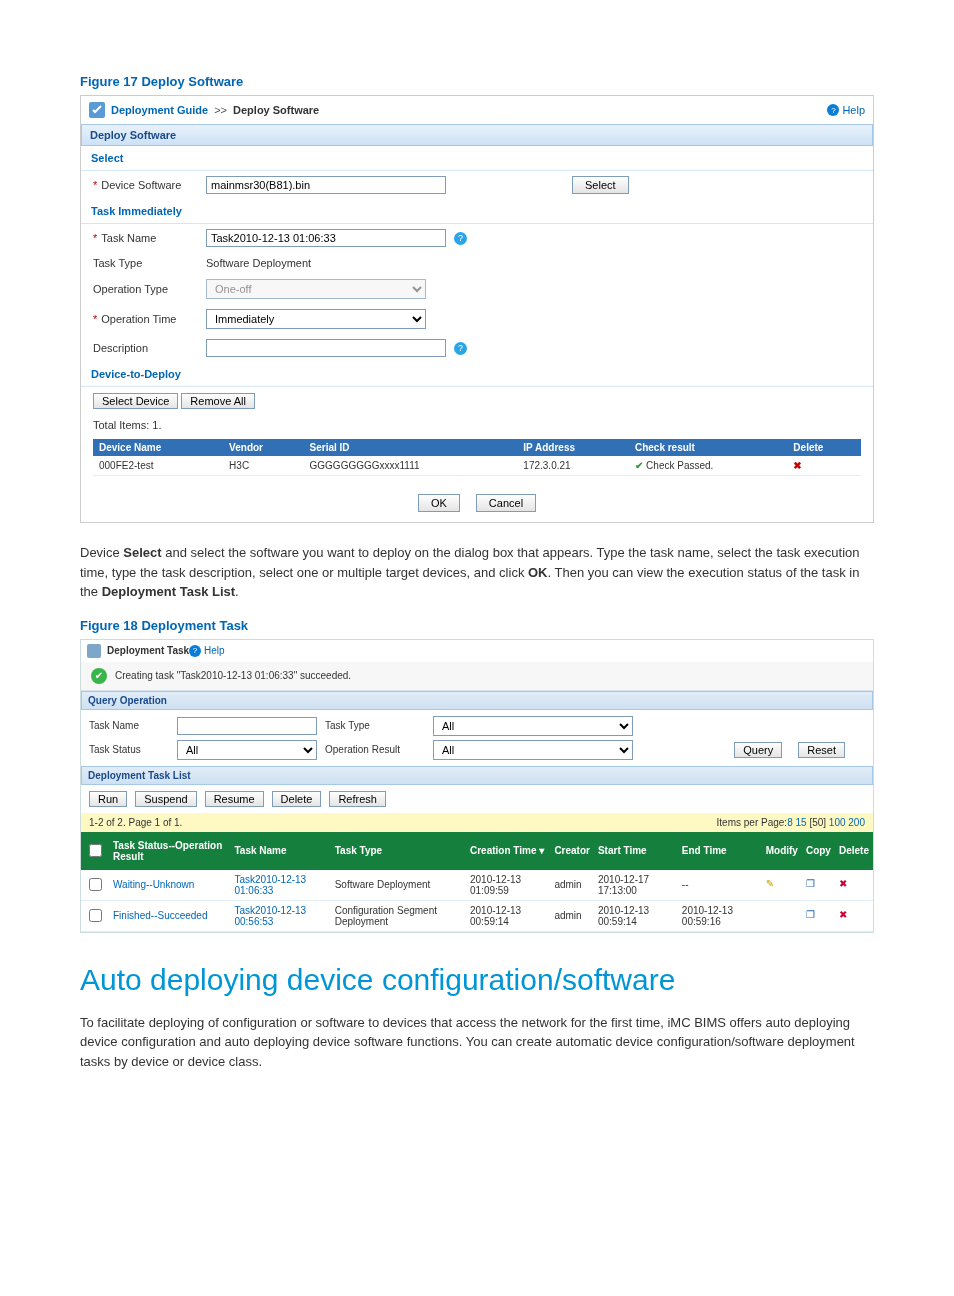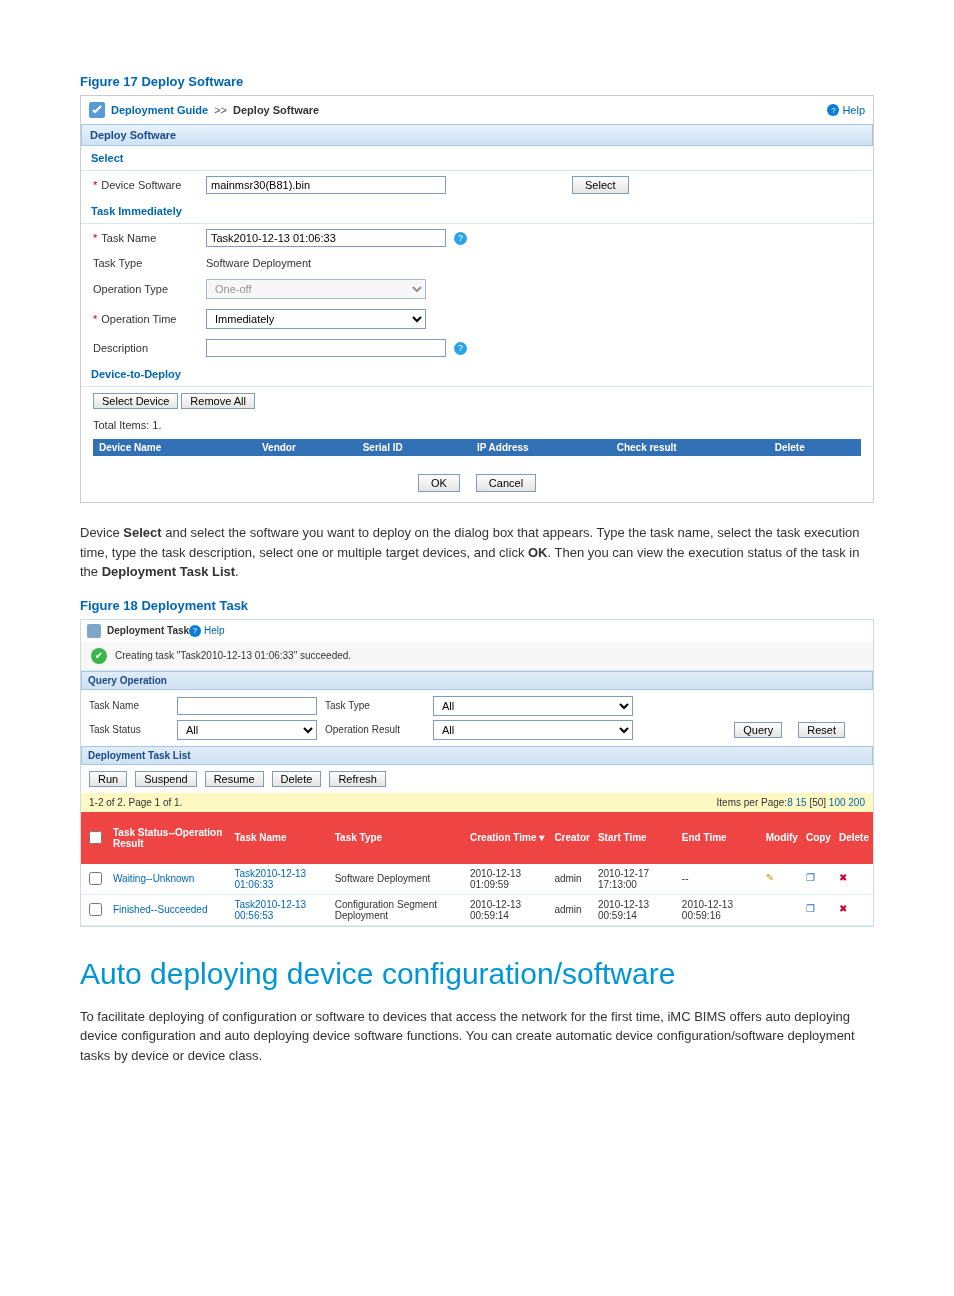--- a/index.html
+++ b/index.html
@@ -81,21 +81,21 @@
   .succ-bar { background:#f7f7f7; border-bottom:1px solid #d8e3ed; padding:6px 10px; display:flex; align-items:center; gap:8px;}
   .succ-icon { width:16px; height:16px; border-radius:50%; background:#39b54a; display:flex; align-items:center; justify-content:center; color:#fff; font-size:10px;}
   .stripe { background:linear-gradient(#e1ecf7,#cfe1f2); border:1px solid #a6c7e6; padding:3px 6px; font-weight:bold; color:#1a4a8a;}
   .qc-grid { display:grid; grid-template-columns:80px 140px 100px 200px auto; gap:4px 8px; padding:6px 8px; align-items:center;}
   .qc-grid .rbtns { display:flex; gap:16px; justify-content:flex-end; padding-right:20px;}
   .toolbar2 { padding:6px 8px; display:flex; gap:8px;}
   .pager { padding:4px 8px; background:#fef9c3; display:flex; justify-content:space-between; color:#333;}
   .pager a { color:#0066b3; text-decoration:none;}
   .pager .sel { color:#333; }
   .tbl2 { width:100%; border-collapse:collapse;}
-  .tbl2 th { background:#ef4444; color:#fff; font-size:10px; padding:15px 4px; text-align:left;}
+  .tbl2 th { background:#15803d; color:#fff; font-size:10px; padding:8px 4px; text-align:left;}
   .tbl2 td { font-size:10px; padding:4px 4px; border-bottom:1px solid #e2ecf5; vertical-align:middle;}
   .lnk { color:#0066b3;}
   .act-icon { width:14px; height:14px; display:inline-block;}
   .mod-icon { color:#c79a00;}
   .copy-icon { color:#2a6db3;}
   .pink-icon { color:#c03;}
   .indent-section { padding:0 12px 8px; }
   .page-num { text-align:center; font-size:12px; margin-top:40px;}
 </style>
 </head>
@@ -165,20 +165,28 @@
       <div style="padding:4px 0;">Total Items: 1.</div>
       <table class="tbl">
         <tbody>
             <tr>
           <th>Device Name</th>
           <th>Vendor</th>
           <th>Serial ID</th>
           <th>IP Address</th>
           <th>Check result</th>
           <th>Delete</th>
+        </tr>
+        <tr>
+          <td>000FE2-test</td>
+          <td>H3C</td>
+          <td>GGGGGGGGGxxxx1111</td>
+          <td>172.3.0.21</td>
+          <td><span class="check-icon">✔</span> <span>Check Passed.</span></td>
+          <td><span class="del-icon">✖</span></td>
         </tr>
       </tbody>
         </table>
     </div>
     <div class="btn-row">
       <button class="btn">OK</button>
       <button class="btn">Cancel</button>
     </div>
   </div>
 

